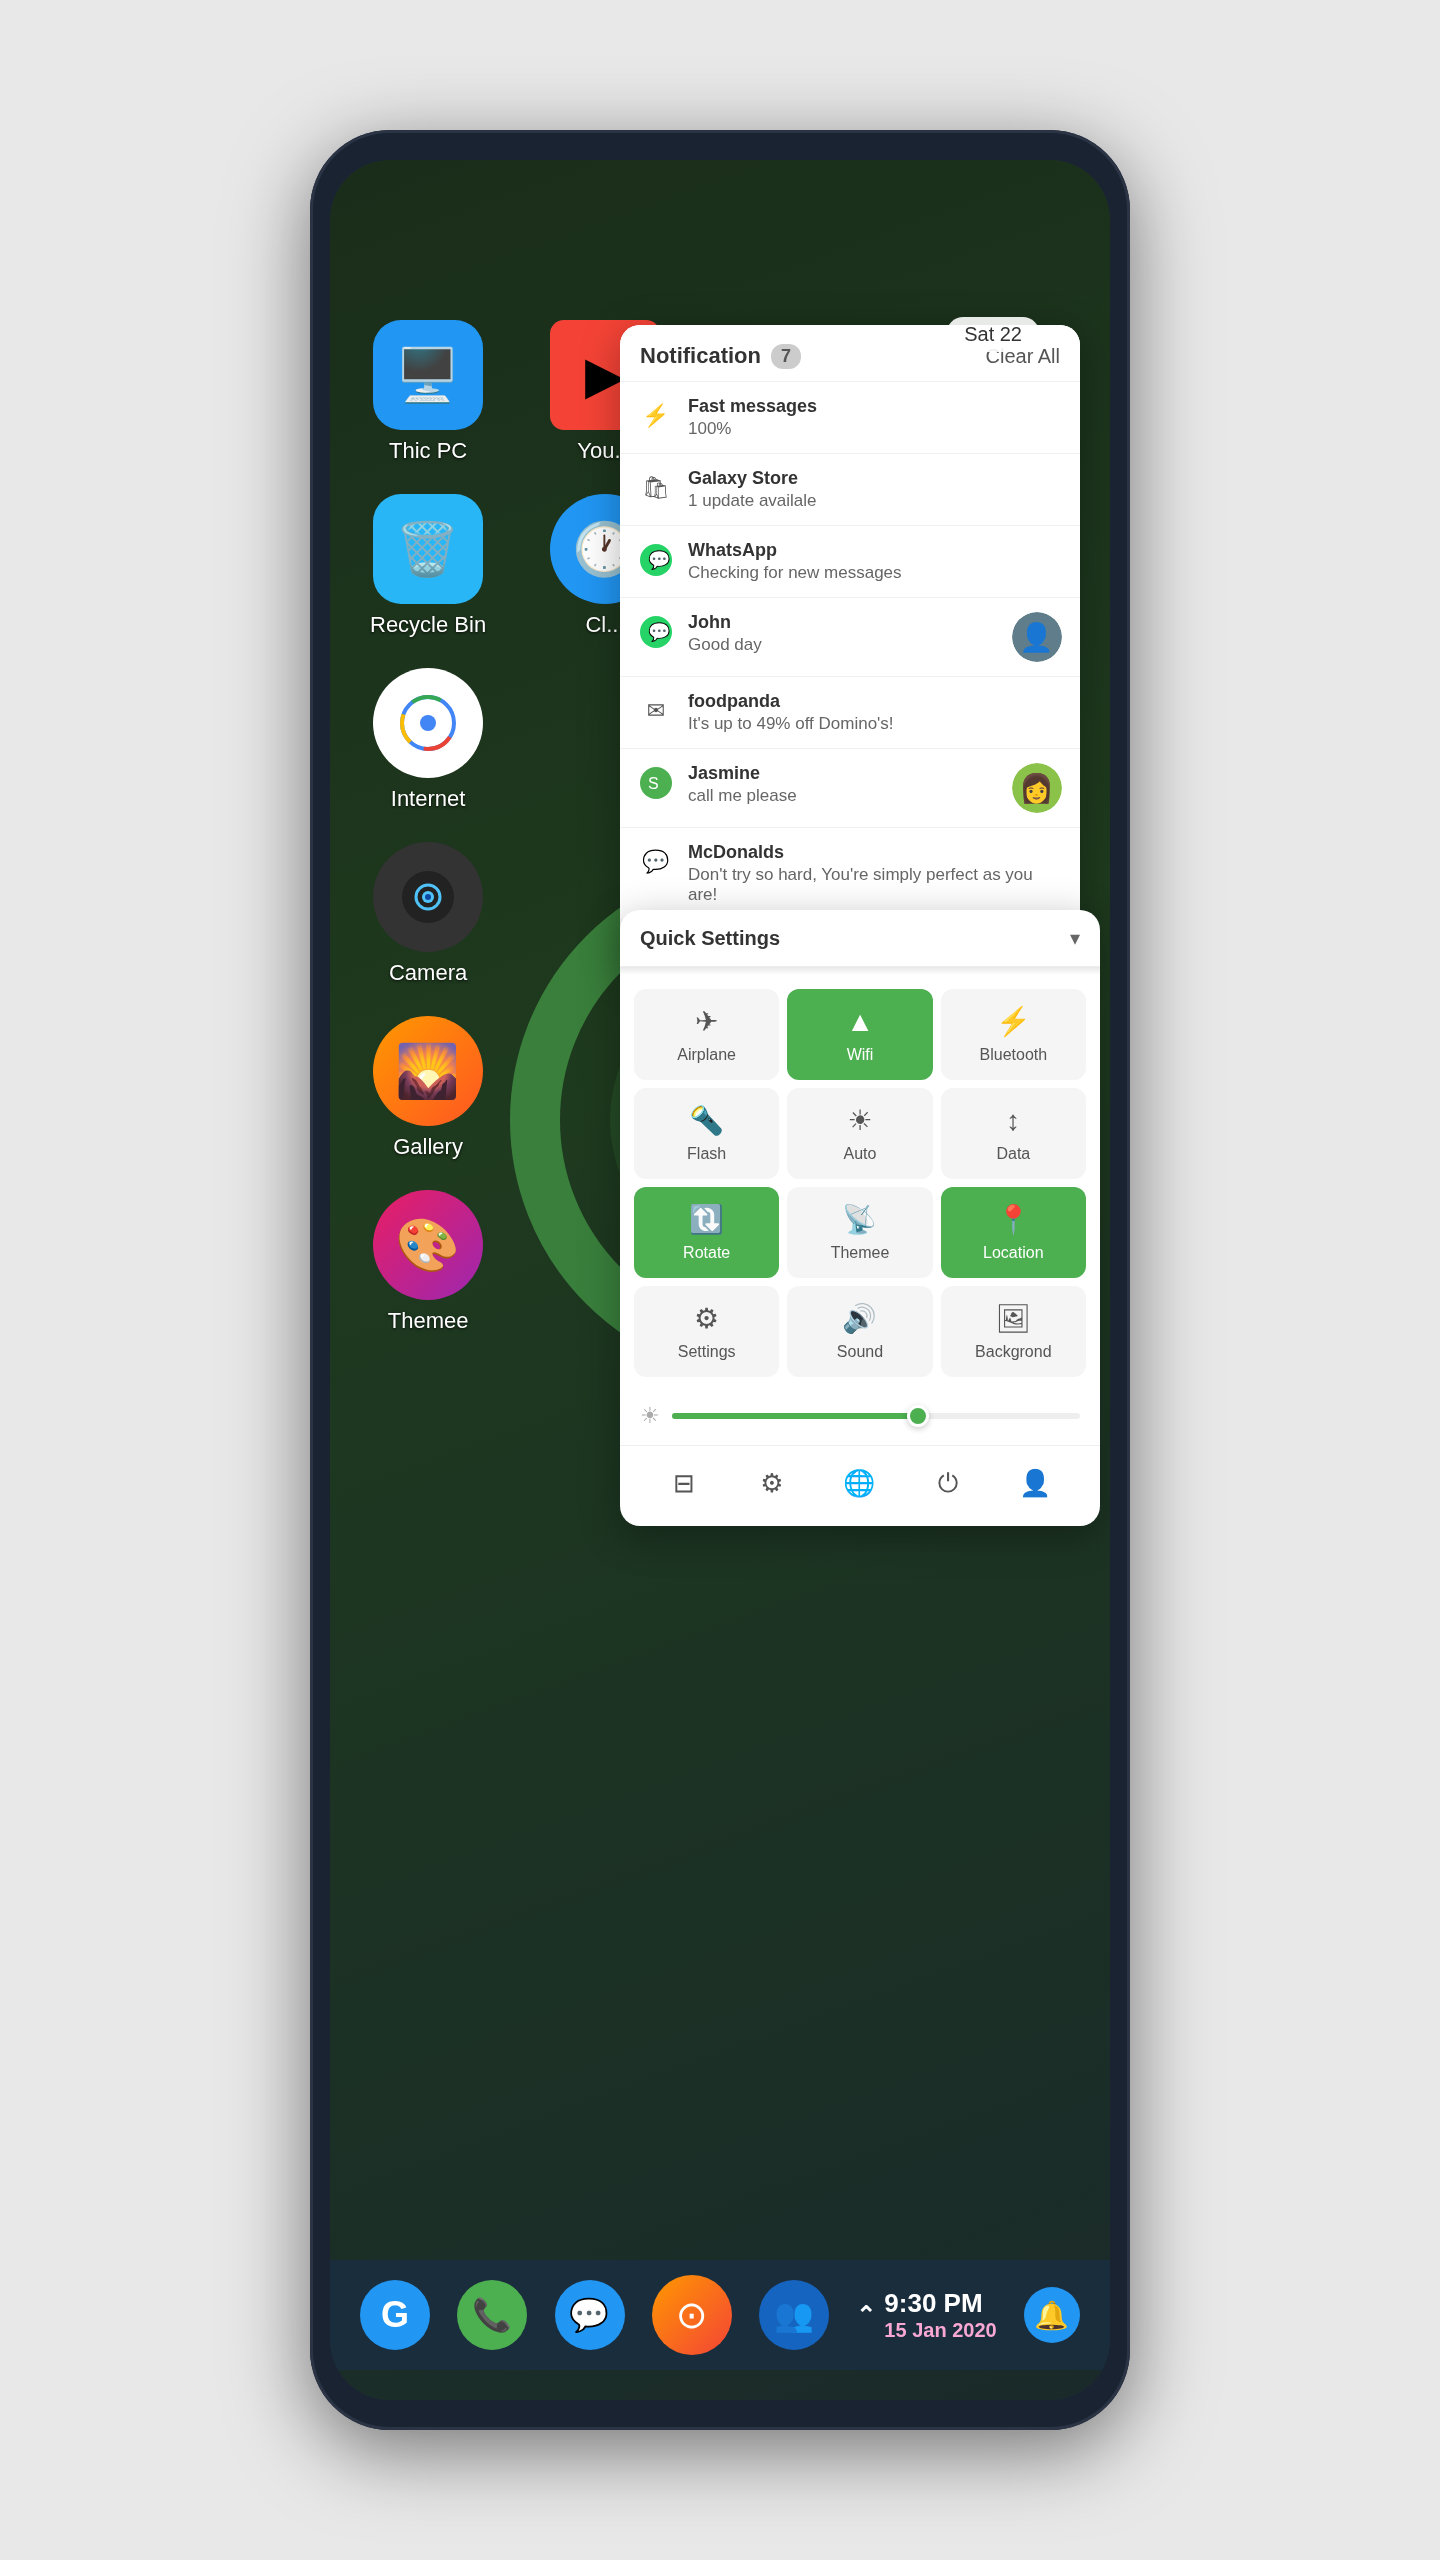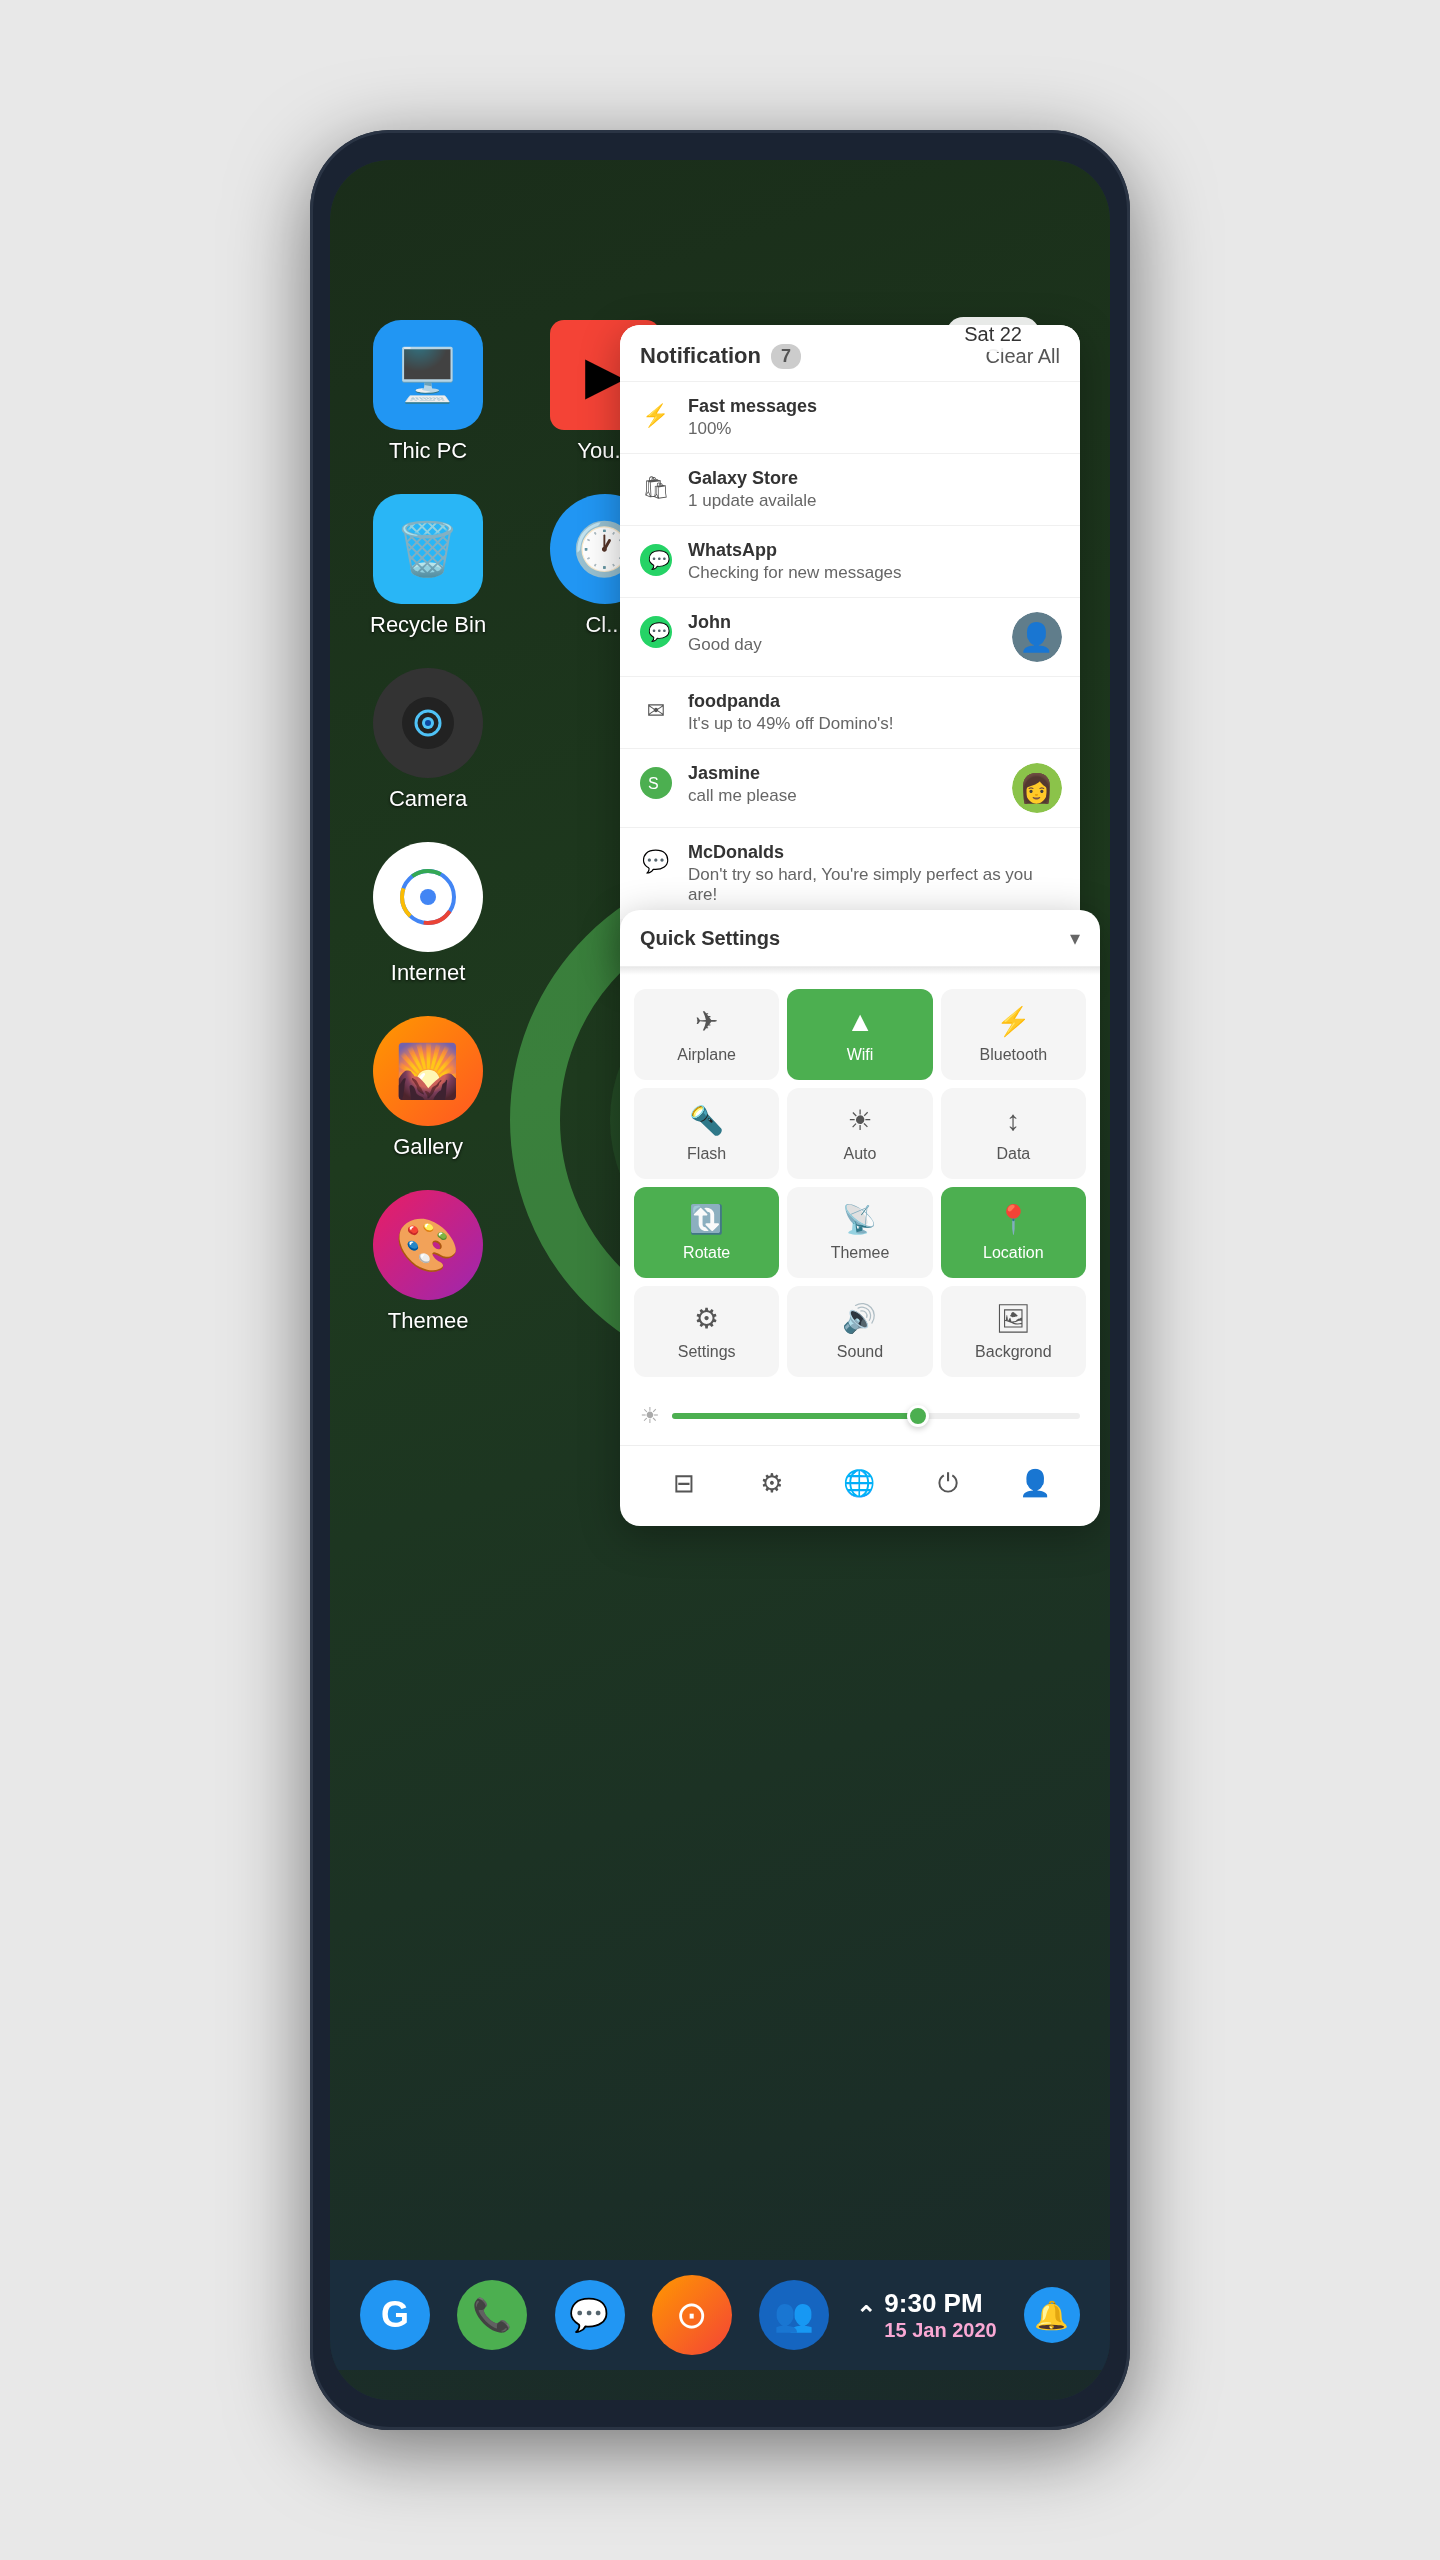--- a/index.html
+++ b/index.html
@@ -448,45 +448,45 @@
           <div class="app-icon-img" style="background:#2196f3;">🖥️</div>
           <span class="app-icon-label">Thic PC</span>
         </div>
 
         <div class="app-icon">
           <div class="app-icon-img" style="background:#29b6f6;">🗑️</div>
           <span class="app-icon-label">Recycle Bin</span>
         </div>
 
         <div class="app-icon">
-          <div class="app-icon-img" style="background:#333;border-radius:50%;">
-            <svg width="56" height="56" viewBox="0 0 56 56">
-              <circle cx="28" cy="28" r="26" fill="#222"></circle>
-              <circle cx="28" cy="28" r="12" fill="none" stroke="#4fc3f7" stroke-width="3"></circle>
-              <circle cx="28" cy="28" r="6" fill="#4fc3f7"></circle>
-              <circle cx="28" cy="28" r="3" fill="#0d47a1"></circle>
-            </svg>
-          </div>
-          <span class="app-icon-label">Camera</span>
-        </div>
-
-        <div class="app-icon">
           <div class="app-icon-img" style="background:white;border-radius:50%;">
             <svg width="60" height="60" viewBox="0 0 60 60">
               <circle cx="30" cy="30" r="26" fill="none" stroke="#4285f4" stroke-width="4"></circle>
               <circle cx="30" cy="30" r="26" fill="none" stroke="#ea4335" stroke-width="4" stroke-dasharray="30 120" stroke-dashoffset="-15"></circle>
               <circle cx="30" cy="30" r="26" fill="none" stroke="#fbbc04" stroke-width="4" stroke-dasharray="30 120" stroke-dashoffset="-60"></circle>
               <circle cx="30" cy="30" r="26" fill="none" stroke="#34a853" stroke-width="4" stroke-dasharray="30 120" stroke-dashoffset="-105"></circle>
               <circle cx="30" cy="30" r="8" fill="#4285f4"></circle>
             </svg>
           </div>
           <span class="app-icon-label">Internet</span>
         </div>
 
         <div class="app-icon">
+          <div class="app-icon-img" style="background:#333;border-radius:50%;">
+            <svg width="56" height="56" viewBox="0 0 56 56">
+              <circle cx="28" cy="28" r="26" fill="#222"></circle>
+              <circle cx="28" cy="28" r="12" fill="none" stroke="#4fc3f7" stroke-width="3"></circle>
+              <circle cx="28" cy="28" r="6" fill="#4fc3f7"></circle>
+              <circle cx="28" cy="28" r="3" fill="#0d47a1"></circle>
+            </svg>
+          </div>
+          <span class="app-icon-label">Camera</span>
+        </div>
+
+        <div class="app-icon">
           <div class="app-icon-img" style="background:linear-gradient(135deg,#ff9800,#ff5722);border-radius:50%;">🌄</div>
           <span class="app-icon-label">Gallery</span>
         </div>
 
         <div class="app-icon">
           <div class="app-icon-img" style="background:linear-gradient(135deg,#e91e63,#9c27b0);border-radius:50%;">🎨</div>
           <span class="app-icon-label">Themee</span>
         </div>
 
       </div>

